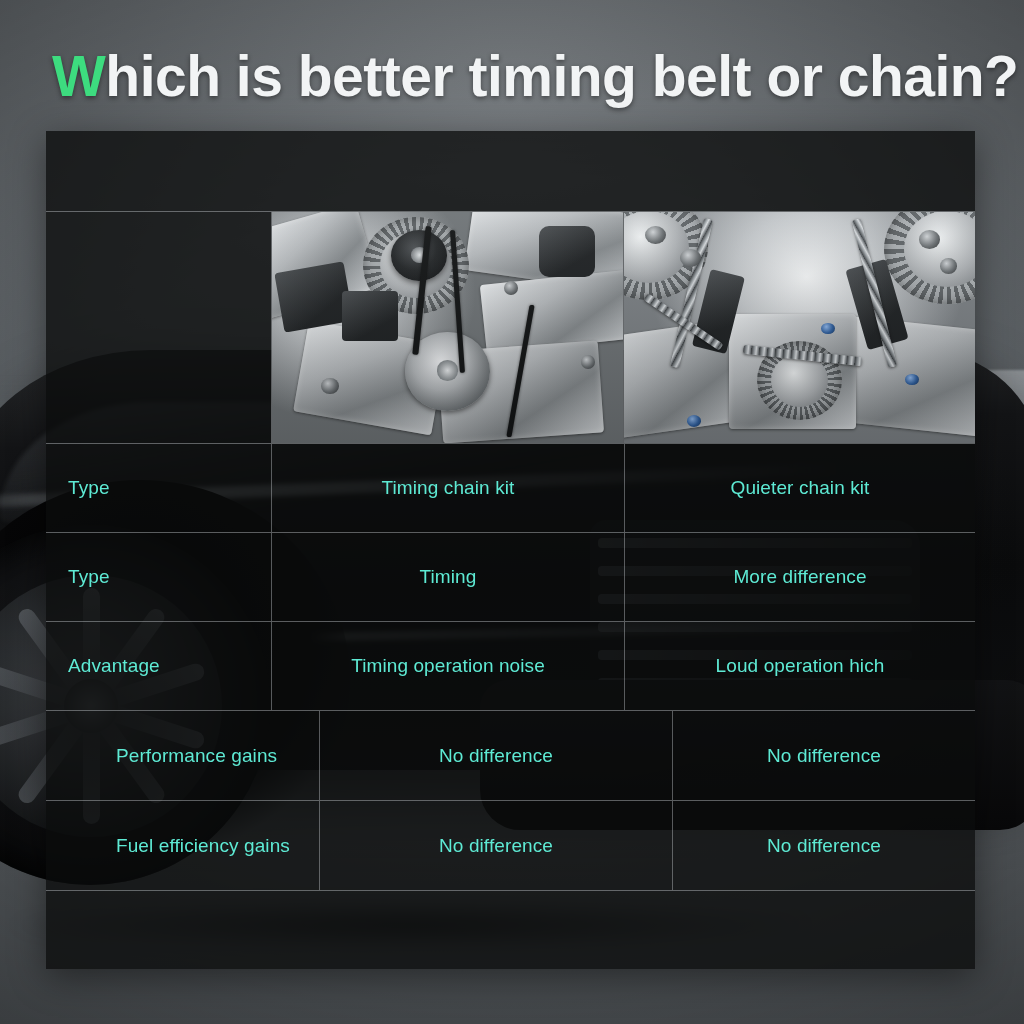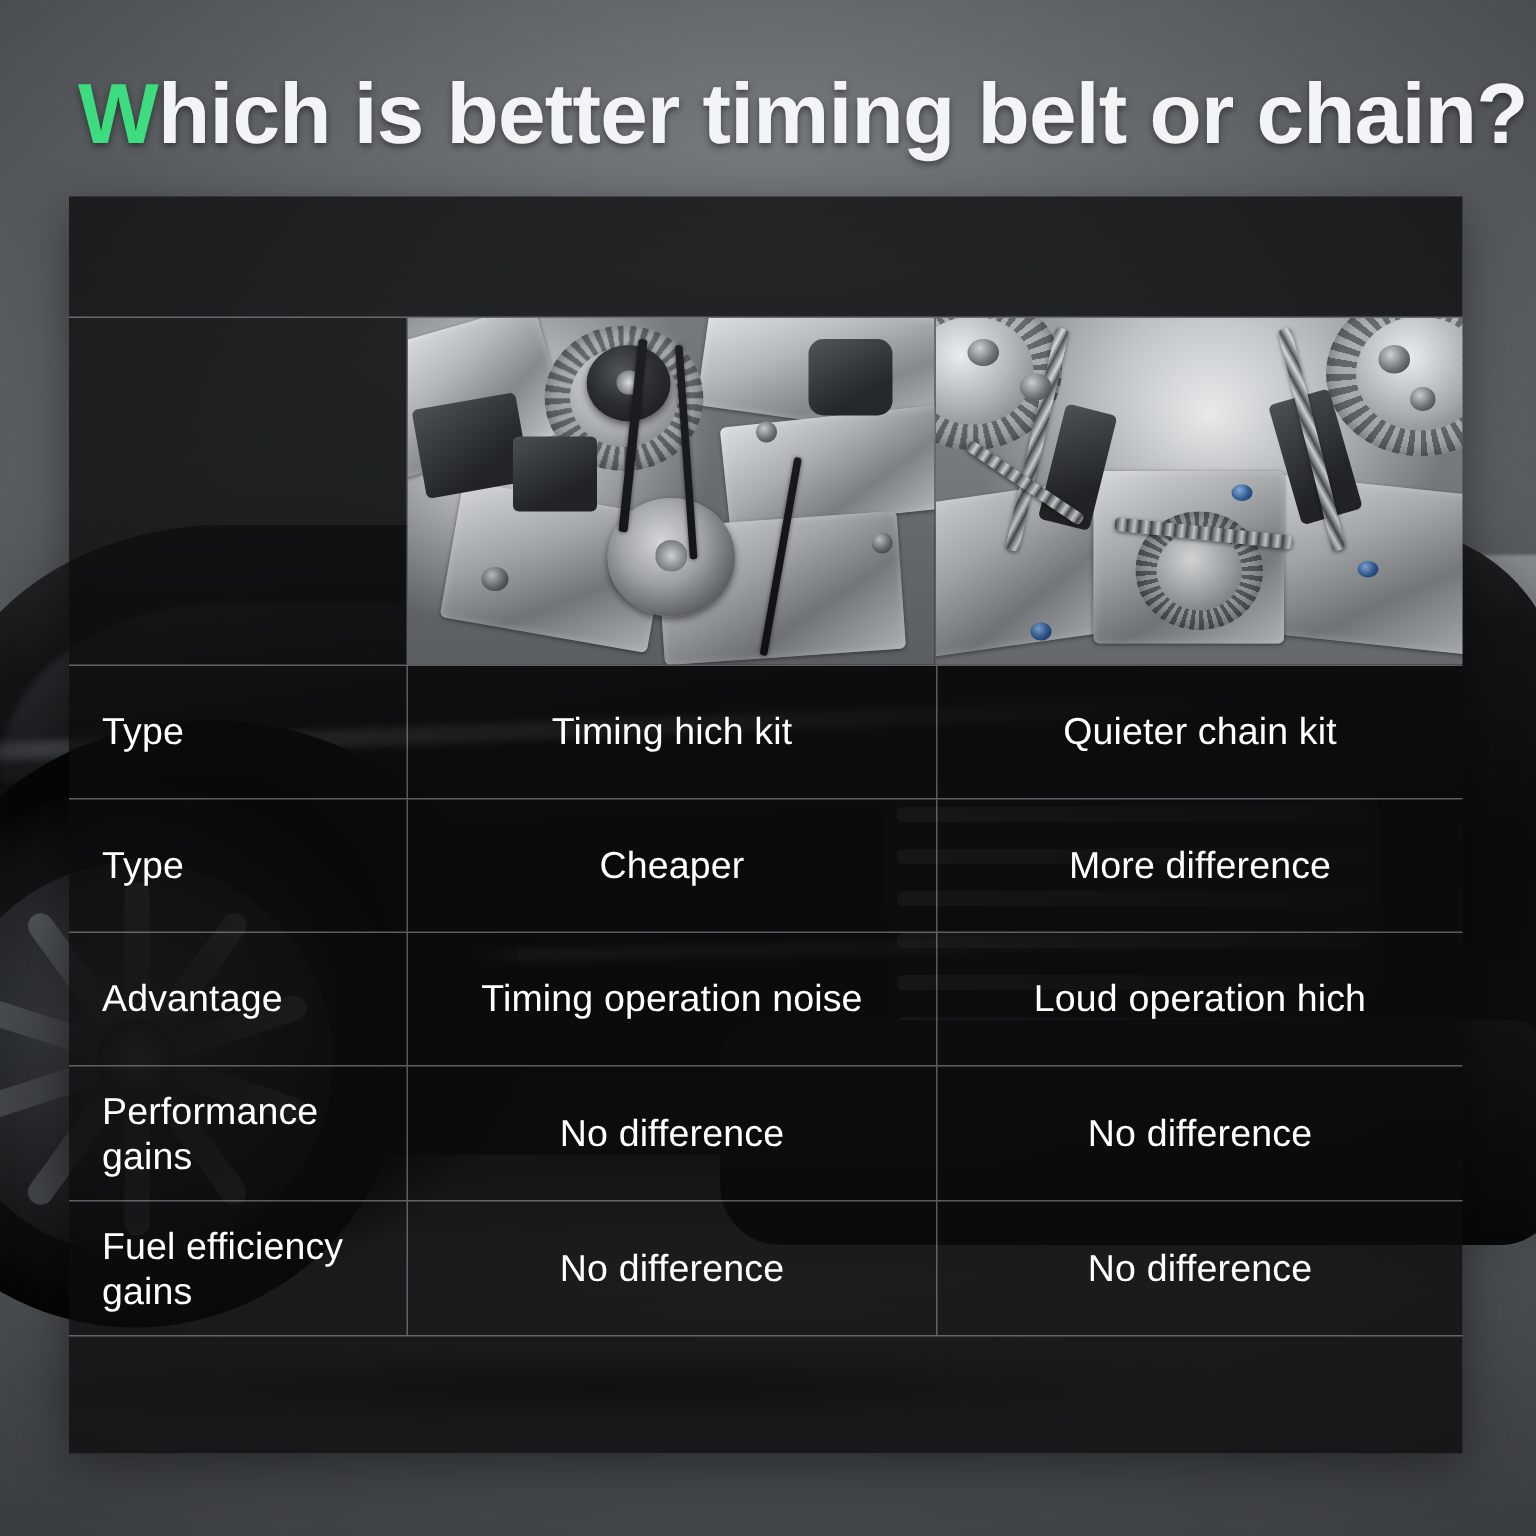--- a/index.html
+++ b/index.html
@@ -124,34 +124,34 @@
   .table{
     position:absolute;left:46px;top:131px;width:929px;height:838px;
     background:rgba(10,11,12,.78);
     display:flex;flex-direction:column;
     box-shadow:0 8px 34px rgba(0,0,0,.45);
   }
   .tline{height:1px;background:rgba(205,210,214,.42);flex:none;}
   .row{display:flex;flex:none;position:relative;}
   .row > .cell{
     display:flex;align-items:center;
-    color:#ffffff;
-    font-size:25px;line-height:30px;
+    color:#5eead4;
+    font-size:19px;line-height:30px;
     letter-spacing:.1px;
     overflow:hidden;
   }
   .c1{width:225px;flex:none;padding-left:22px;justify-content:flex-start;text-align:left;}
   .c2{width:352px;flex:none;justify-content:center;text-align:center;padding:0 8px;}
   .c3{flex:1;justify-content:center;text-align:center;padding:0 8px;}
   .vline{width:1px;background:rgba(205,210,214,.40);flex:none;}
 
   .row-pad-top{height:80px;}
   .row-media{height:231px;}
   .row-data{height:88px;}
-  .row-data2{height:89px;}
+  .row-data2{height:89px;margin-left:48px;}
   .row-pad-bot{height:78px;}
 
   .media-cell{position:relative;overflow:hidden;padding:0;}
   .media-left{width:225px;flex:none;}
 
   
   .photo{position:relative;width:100%;height:100%;overflow:hidden;}
   .photo-belt{
     background:
       radial-gradient(40% 55% at 18% 35%, #eceff1 0%, #b9bdc0 42%, #6e7376 100%),
@@ -313,30 +313,30 @@
           <div class="bluebolt" style="left:18%;top:88%;width:4%;height:5%"></div>
           <div class="photo-shade"></div>
         </div>
       </div>
     </div>
     <div class="tline"></div>
 
     <div class="row row-data">
       <div class="cell c1">Type</div>
       <div class="vline"></div>
-      <div class="cell c2">Timing hich kit</div>
+      <div class="cell c2">Timing chain kit</div>
       <div class="vline"></div>
       <div class="cell c3">Quieter chain kit</div>
     </div>
     <div class="tline"></div>
 
     <div class="row row-data">
       <div class="cell c1">Type</div>
       <div class="vline"></div>
-      <div class="cell c2">Cheaper</div>
+      <div class="cell c2">Timing</div>
       <div class="vline"></div>
       <div class="cell c3">More difference</div>
     </div>
     <div class="tline"></div>
 
     <div class="row row-data">
       <div class="cell c1">Advantage</div>
       <div class="vline"></div>
       <div class="cell c2">Timing operation noise</div>
       <div class="vline"></div>

